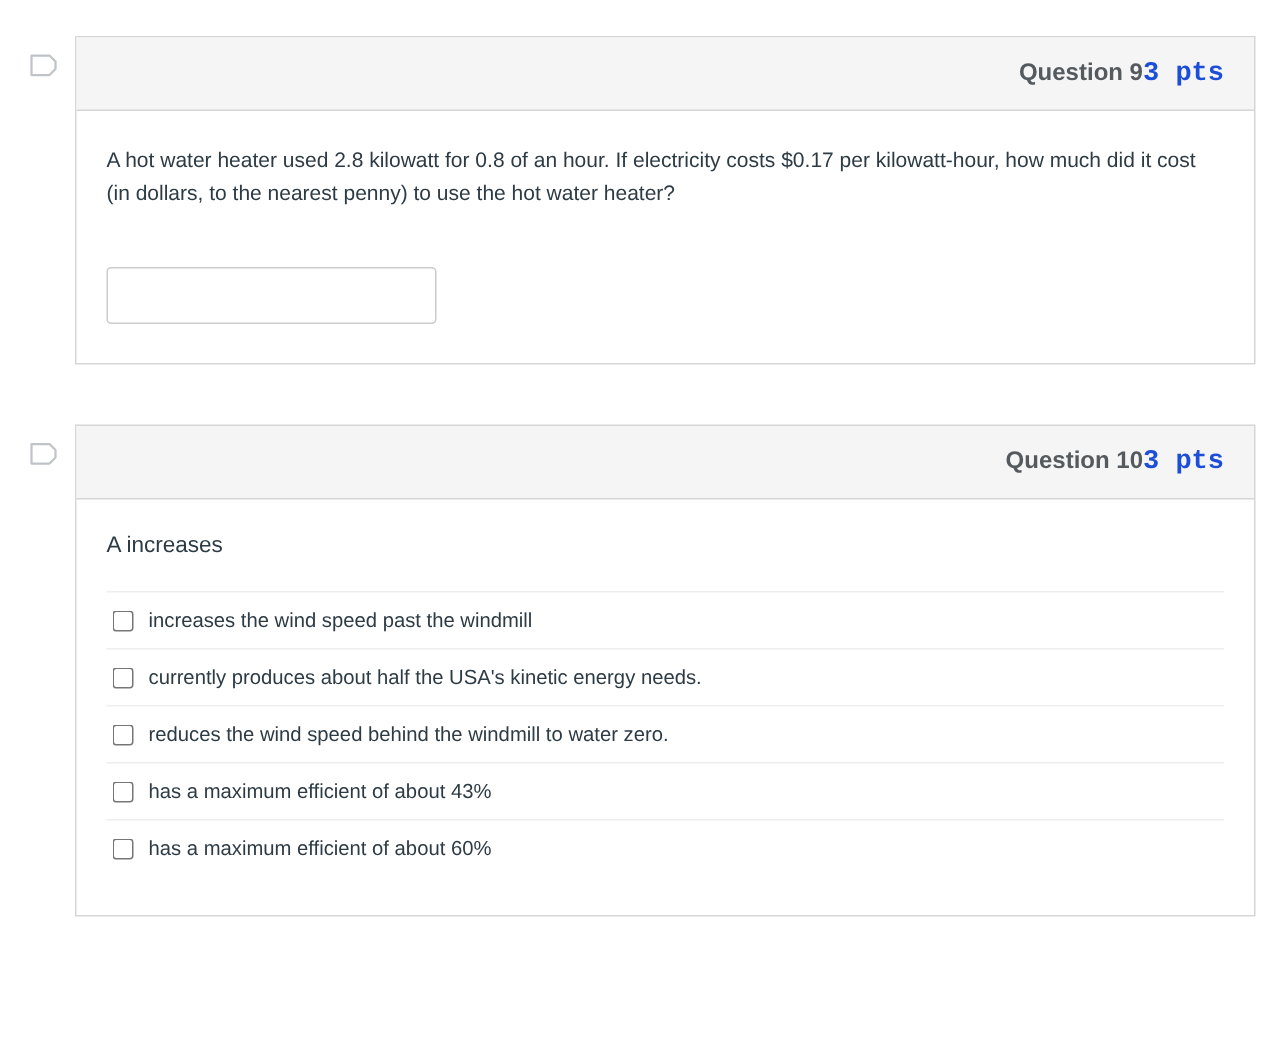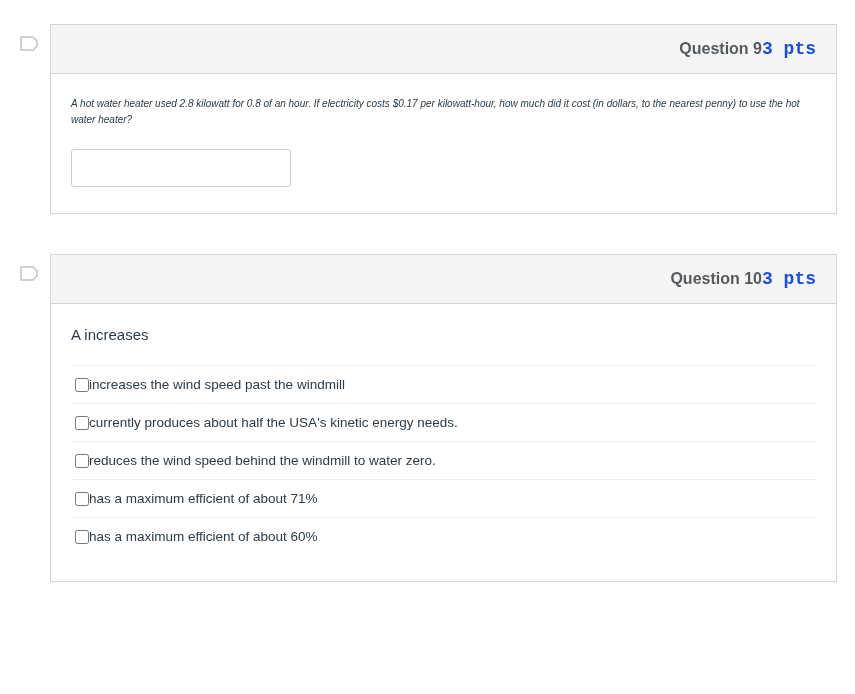--- a/index.html
+++ b/index.html
@@ -48,45 +48,45 @@
     .question-points {
       font-size: 18px;
       font-weight: 700;
       color: #1d4ed8;
       font-family: Liberation Mono, monospace;
     }
     .question-body {
       padding: 22px 20px 26px 20px;
     }
     .question-text {
-      font-size: 10px;
+      font-size: 14px;
       color: #2d3b45;
       line-height: 1.55;
-      margin-bottom: 22px;
-      font-style: italic;
+      margin-bottom: 39px;
     }
     .text-input {
       width: 220px;
       height: 38px;
       border: 1px solid #cccccc;
       border-radius: 3px;
       padding: 6px 10px;
       font-size: 14px;
     }
     .prompt-text {
       font-size: 15px;
       color: #2d3b45;
       margin-bottom: 22px;
     }
     .options {
       border-top: 1px solid #eeeeee;
     }
     .option-row {
       display: flex;
       align-items: center;
+      gap: 10px;
       padding: 11px 4px;
       border-bottom: 1px solid #eeeeee;
       font-size: 13.5px;
       color: #2d3b45;
     }
     .option-row:last-child {
       border-bottom: none;
     }
     .option-row input[type="checkbox"] {
       width: 14px;
@@ -136,21 +136,21 @@
         <label class="option-row">
           <input type="checkbox" style="">
           <span>currently produces about half the USA's kinetic energy needs.</span>
         </label>
         <label class="option-row">
           <input type="checkbox" style="">
           <span>reduces the wind speed behind the windmill to water zero.</span>
         </label>
         <label class="option-row">
           <input type="checkbox" style="">
-          <span>has a maximum efficient of about 71%</span>
+          <span>has a maximum efficient of about 43%</span>
         </label>
         <label class="option-row">
           <input type="checkbox" style="">
           <span>has a maximum efficient of about 60%</span>
         </label>
       </div>
     </div>
   </div>
 </div>
 

